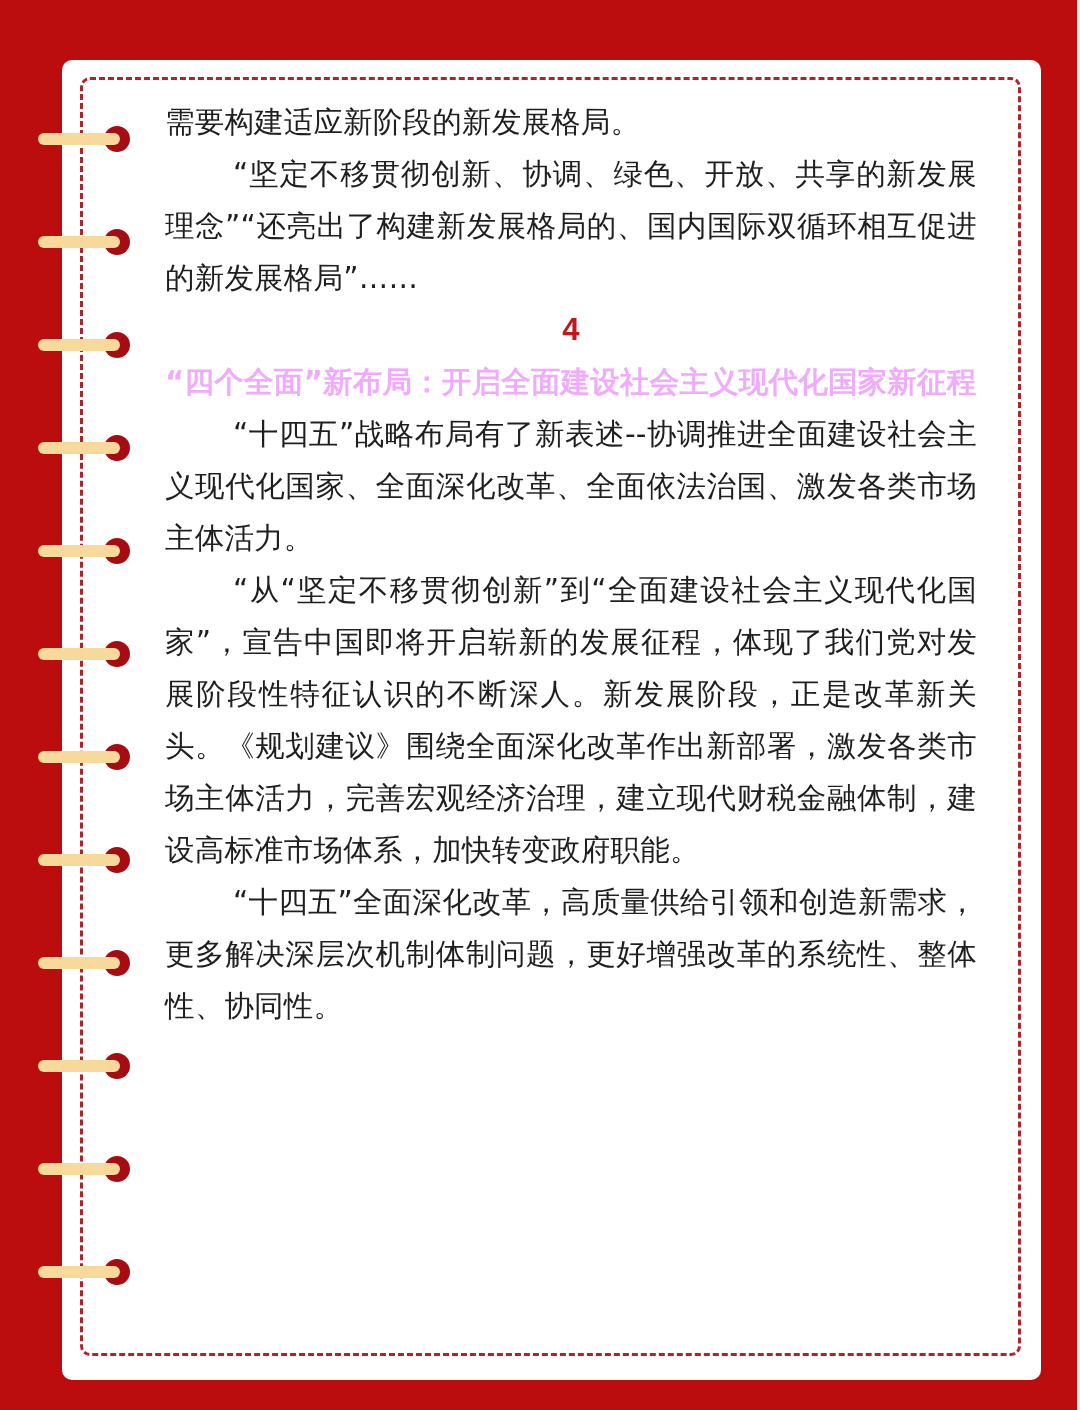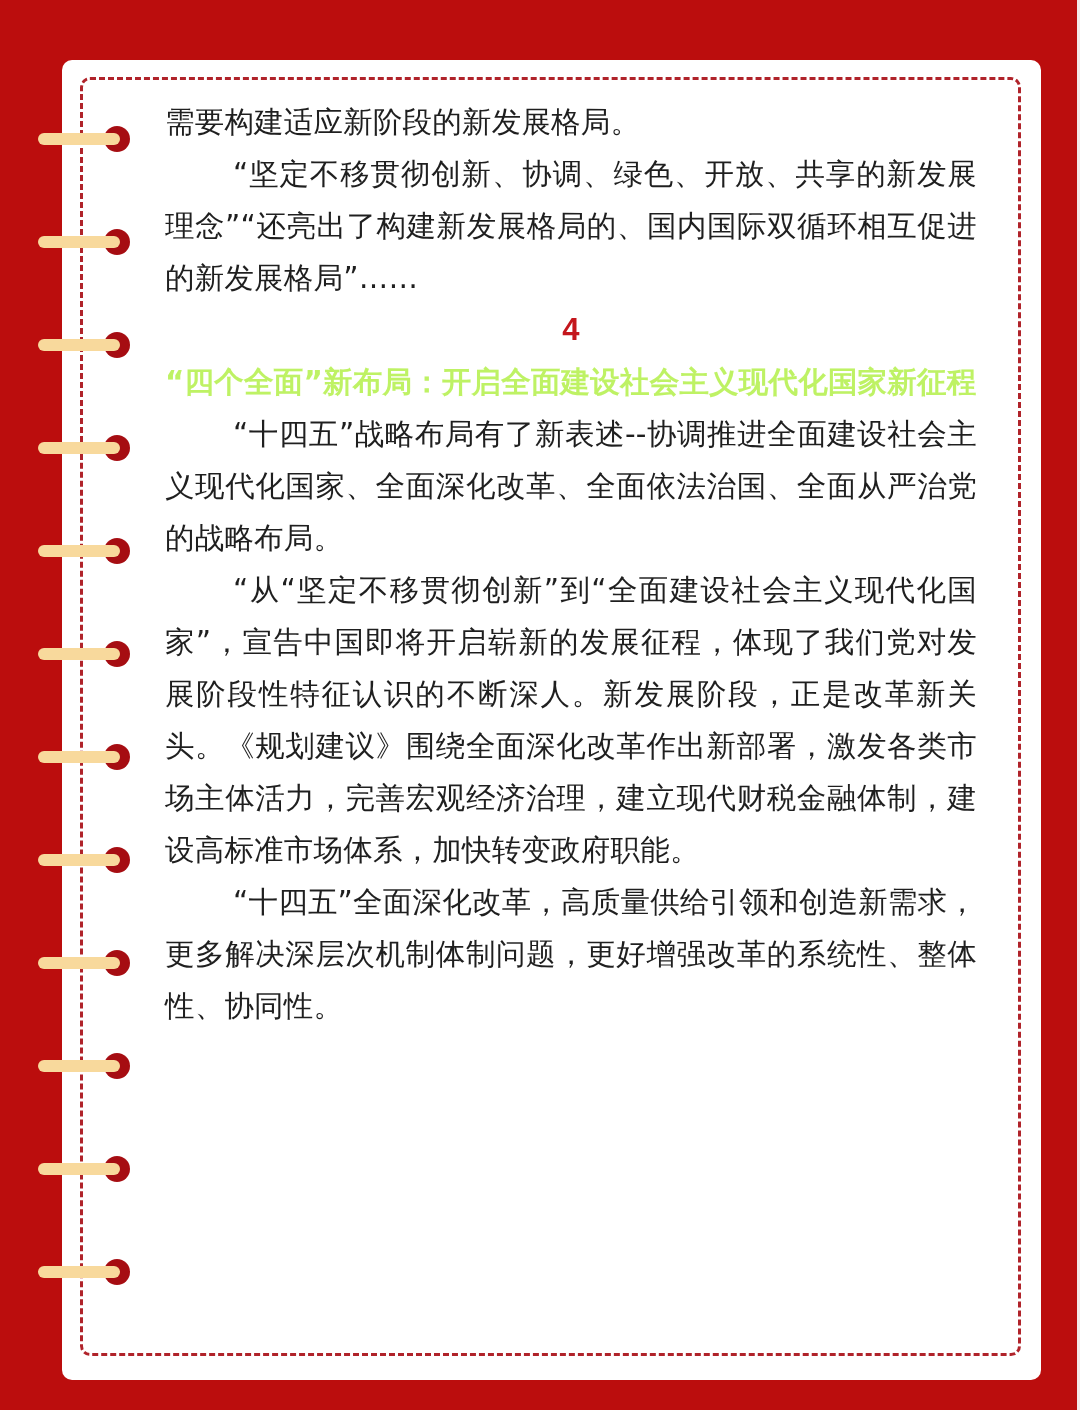--- a/index.html
+++ b/index.html
@@ -91,21 +91,21 @@
     }
     .section-number {
       text-align: center;
       color: #c4161c;
       font-weight: bold;
       font-size: 31px;
       line-height: 52px;
       font-family: "Liberation Sans", sans-serif;
     }
     .section-title {
-      color: #bef264;
+      color: #f0abfc;
       font-weight: bold;
       font-size: 29.5px;
       line-height: 52px;
       text-align: justify;
     }
   </style>
 </head>
 <body>
 
 <div class="right-strip"></div>
@@ -165,16 +165,16 @@
     </div>
 </div>
 
 <div class="content">
   <p>需要构建适应新阶段的新发展格局。</p>
   <p class="indent">“坚定不移贯彻创新、协调、绿色、开放、共享的新发展理念”“还亮出了构建新发展格局的、国内国际双循环相互促进的新发展格局”……</p>
 
   <div class="section-number">4</div>
   <div class="section-title">“四个全面”新布局：开启全面建设社会主义现代化国家新征程</div>
 
-  <p class="indent">“十四五”战略布局有了新表述--协调推进全面建设社会主义现代化国家、全面深化改革、全面依法治国、全面从严治党的战略布局。</p>
+  <p class="indent">“十四五”战略布局有了新表述--协调推进全面建设社会主义现代化国家、全面深化改革、全面依法治国、激发各类市场主体活力。</p>
   <p class="indent">“从“坚定不移贯彻创新”到“全面建设社会主义现代化国家”，宣告中国即将开启崭新的发展征程，体现了我们党对发展阶段性特征认识的不断深人。新发展阶段，正是改革新关头。《规划建议》围绕全面深化改革作出新部署，激发各类市场主体活力，完善宏观经济治理，建立现代财税金融体制，建设高标准市场体系，加快转变政府职能。</p>
   <p class="indent">“十四五”全面深化改革，高质量供给引领和创造新需求，更多解决深层次机制体制问题，更好增强改革的系统性、整体性、协同性。</p>
 </div>
 
 </body></html>

